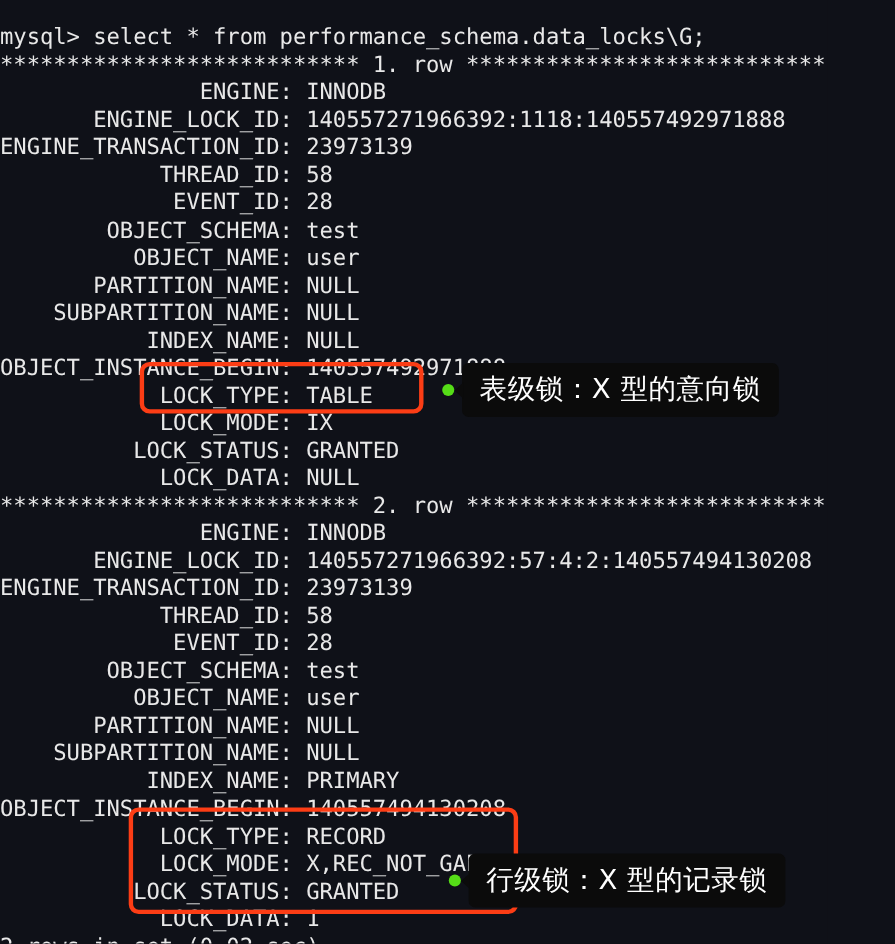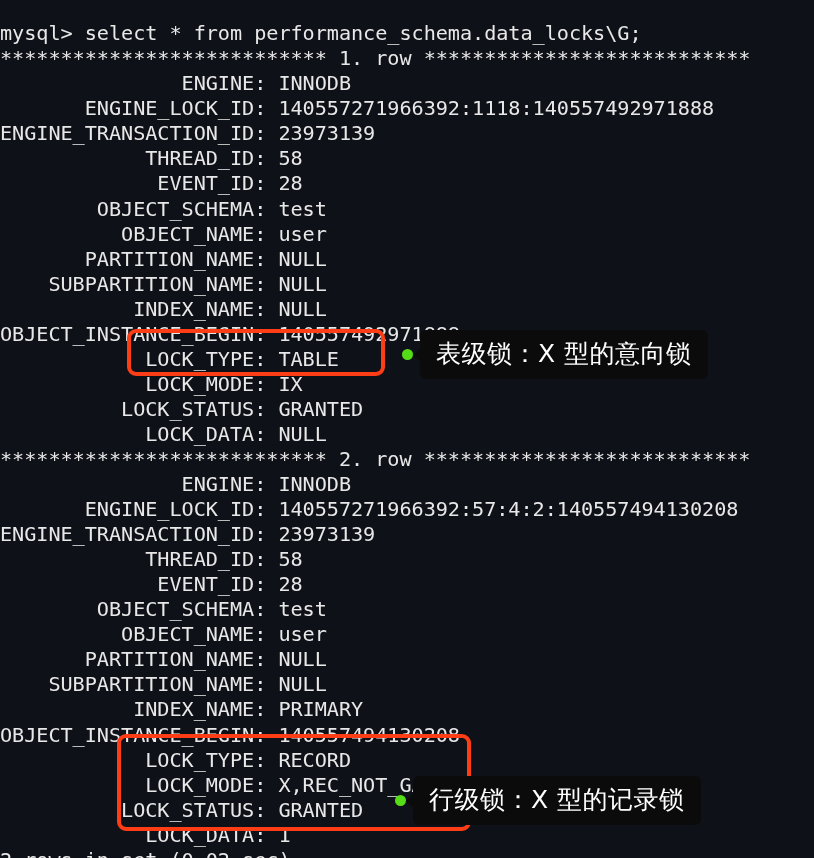--- a/index.html
+++ b/index.html
@@ -84,21 +84,21 @@
     left: -7px;
     top: 50%;
     margin-top: -7px;
     width: 0;
     height: 0;
     border-top: 7px solid transparent;
     border-bottom: 7px solid transparent;
     border-right: 8px solid #0b0b0b;
   }
   #callout-table  { left: 402px; top: 330px; }
-  #callout-record { left: 395px; top: 776px; }
+  #callout-record { left: 408px; top: 776px; }
 
   
   #watermark {
     position: absolute;
     right: 7px;
     top: 826px;
     font-family: "DejaVu Sans", "Liberation Sans", sans-serif;
     font-size: 19px;
     color: #9aa0a8;
     letter-spacing: 0.4px;

